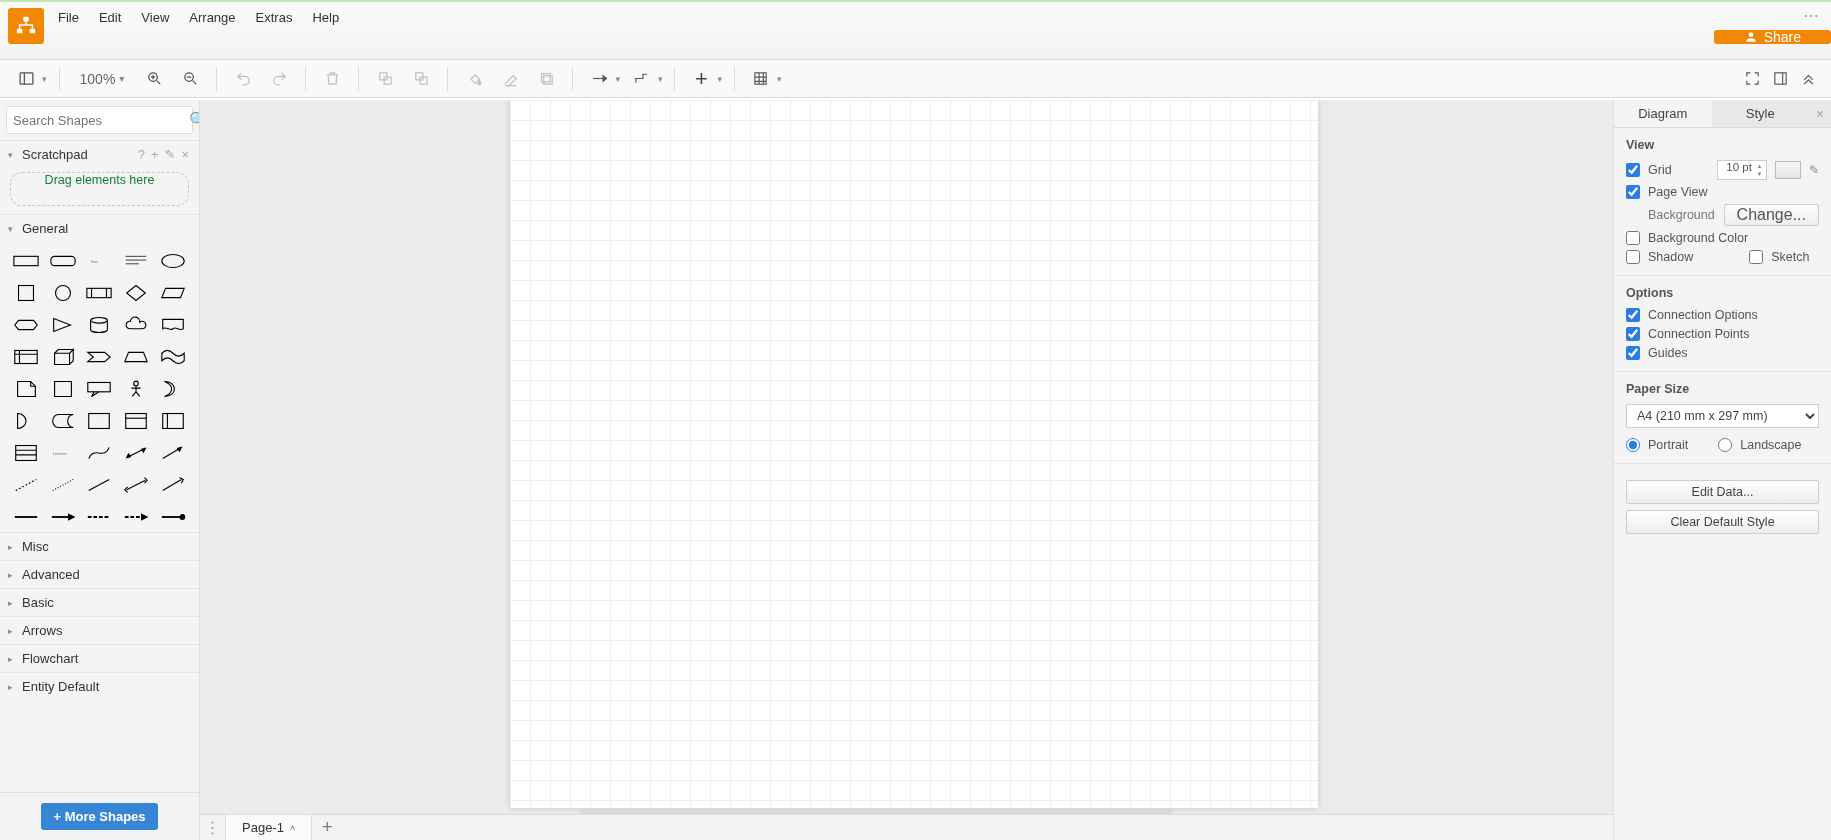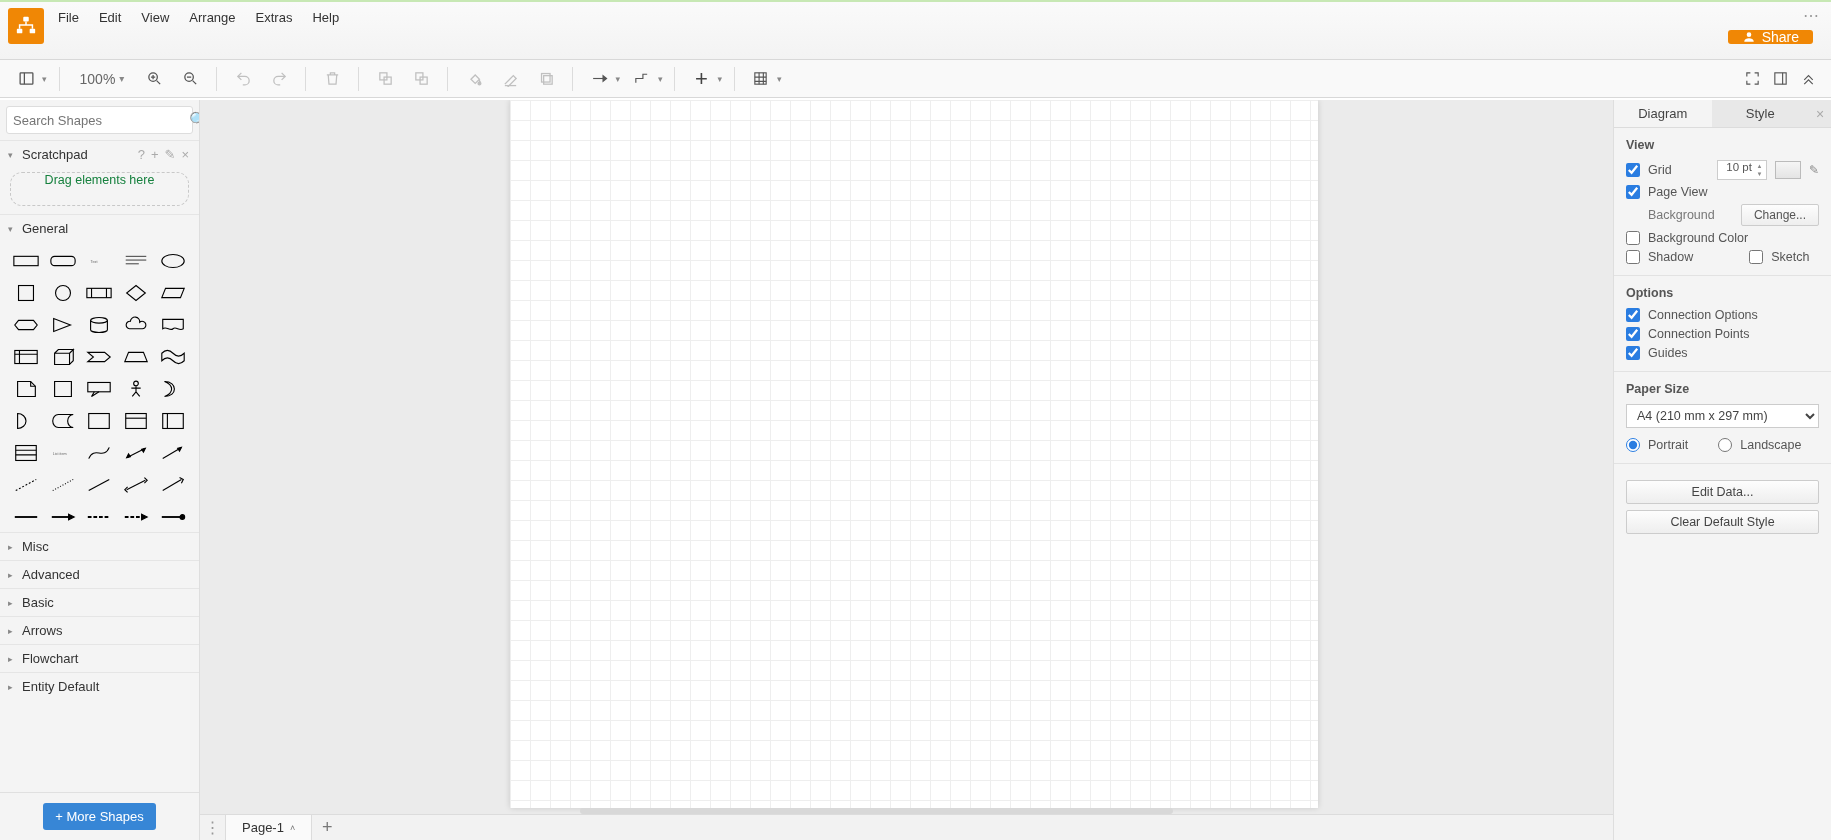--- a/index.html
+++ b/index.html
@@ -53,24 +53,24 @@
 
   .notif {
     position: absolute;
     right: 12px;
     top: 4px;
     color: #999;
     font-size: 16px;
   }
   .share-btn {
     position: absolute;
-    right: 18px;
+    right: 0;
     top: 28px;
     height: 14px;
-    padding: 0 14px;
+    padding: 0 30px;
     background: #f08705;
     color: #fff;
     font-size: 14px;
     border-radius: 3px;
     display: flex;
     align-items: center;
     gap: 6px;
   }
   .share-btn svg { width:14px; height:14px; fill:#fff; }
 
@@ -192,20 +192,21 @@
   .shape svg { width:28px; height:20px; stroke:#000; fill:none; stroke-width:1.2; }
   .shape.tiny svg text { font-size:4px; fill:#666; stroke:none;}
   .cat-list { }
   .cat-list .section-head { border-top:1px solid #e5e5e5; }
   .more-shapes-wrap {
     margin-top:auto;
     padding:10px;
     border-top:1px solid #e0e0e0;
     display:flex;
     justify-content:center;
+    font-weight:bold;
   }
   .more-shapes {
     background:#3786d6;
     color:#fff;
     border-radius:3px;
     padding:6px 12px;
     font-size:13px;
   }
 
   
@@ -341,21 +342,21 @@
     background:linear-gradient(#f5f5f5,#e4e4e4);
   }
   .pencil { color:#888; font-size:12px; }
   .bglabel { color:#777; margin-left:22px; }
   .change-btn {
     margin-left:auto;
     height:22px;
     padding:0 12px;
     border:1px solid #ccc;
     background:linear-gradient(#fdfdfd,#eee);
-    font-size:12px;
+    font-size:16px;
     display:flex; align-items:center;
     border-radius:2px;
   }
   .paper-select {
     width:100%;
     height:24px;
     border:1px solid #ccc;
     background:#fff;
     font-size:12.5px;
     color:#444;

